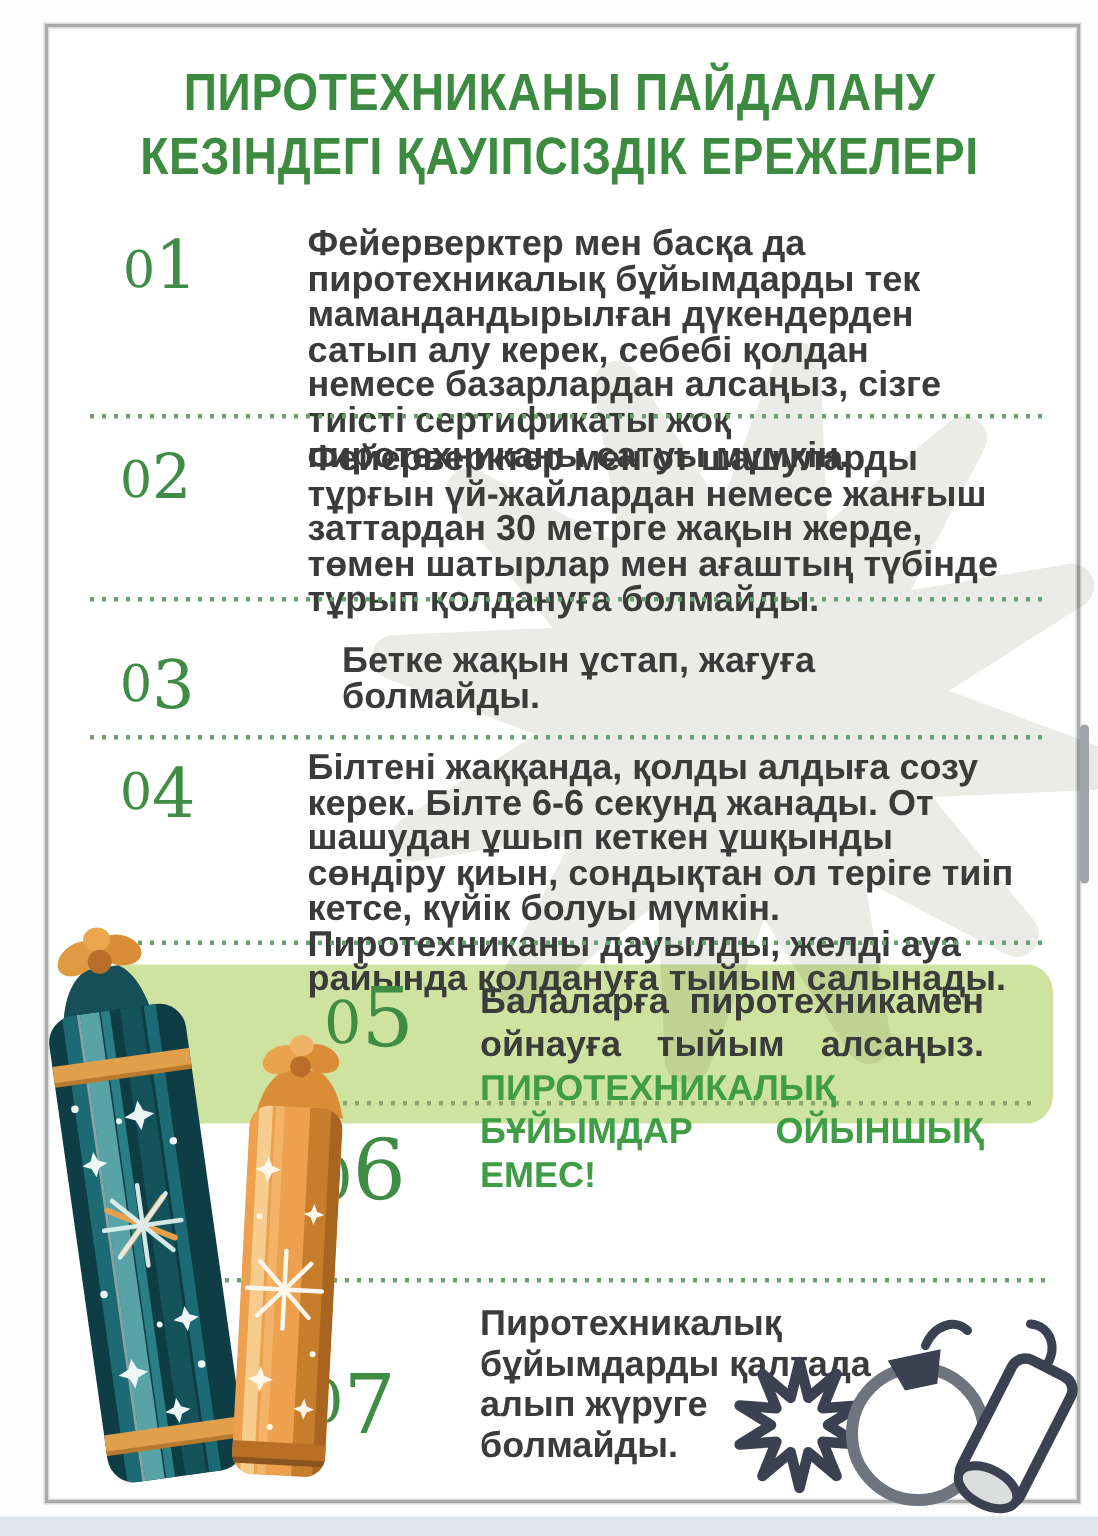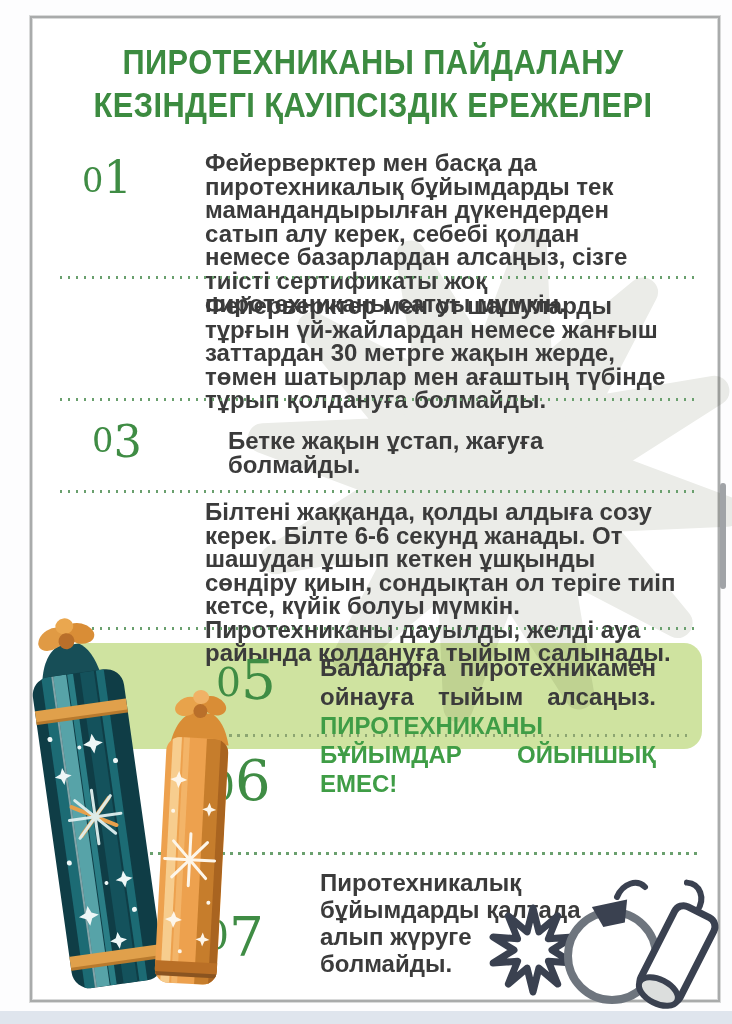--- a/index.html
+++ b/index.html
@@ -66,34 +66,36 @@
 
   <div class="title">
     <div>ПИРОТЕХНИКАНЫ ПАЙДАЛАНУ</div>
     <div>КЕЗІНДЕГІ ҚАУІПСІЗДІК ЕРЕЖЕЛЕРІ</div>
   </div>
 
   <div class="num n-sm" style="left:82px;top:152px;"><span class="dg dg0">0</span><span class="dg dg1">1</span></div>
   <div class="rule-text" style="left:205px;top:151px;width:460px;">Фейерверктер мен басқа да пиротехникалық бұйымдарды тек мамандандырылған дүкендерден сатып алу керек, себебі қолдан немесе базарлардан алсаңыз, сізге тиісті сертификаты жоқ пиротехниканы сатуы мүмкін.</div>
   <div class="sep" style="left:60px;top:276px;width:640px;"></div>
 
+  <div class="num n-sm" style="left:80px;top:292px;"><span class="dg dg0">0</span><span class="dg dg2">2</span></div>
   <div class="rule-text" style="left:205px;top:294px;width:465px;">Фейерверктер мен от шашуларды тұрғын үй-жайлардан немесе жанғыш заттардан 30 метрге жақын жерде, төмен шатырлар мен ағаштың түбінде тұрып қолдануға болмайды.</div>
   <div class="sep" style="left:60px;top:398px;width:640px;"></div>
 
-  <div class="num n-sm" style="left:80px;top:412px;margin-left:12px;"><span class="dg dg0">0</span><span class="dg dg3">3</span></div>
+  <div class="num n-sm" style="left:80px;top:428px;"><span class="dg dg0">0</span><span class="dg dg3">3</span></div>
   <div class="rule-text" style="left:228px;top:429px;width:440px;">Бетке жақын ұстап, жағуға болмайды.</div>
   <div class="sep" style="left:60px;top:490px;width:640px;"></div>
 
+  <div class="num n-sm" style="left:80px;top:500px;"><span class="dg dg0">0</span><span class="dg dg4">4</span></div>
   <div class="rule-text" style="left:205px;top:500px;width:480px;">Білтені жаққанда, қолды алдыға созу керек. Білте 6-6 секунд жанады. От шашудан ұшып кеткен ұшқынды сөндіру қиын, сондықтан ол теріге тиіп кетсе, күйік болуы мүмкін. Пиротехниканы дауылды, желді ауа райында қолдануға тыйым салынады.</div>
   <div class="sep" style="left:60px;top:627px;width:640px;"></div>
 
   <div class="num n-lg" style="left:216px;top:650px;"><span class="dg dg0">0</span><span class="dg dg5">5</span></div>
   <div class="rule-text" style="left:320px;top:653px;width:336px;line-height:29px;text-align:justify;">
     <span>Балаларға пиротехникамен ойнауға тыйым алсаңыз.</span>
-    <span class="hl">ПИРОТЕХНИКАНЫ БҰЙЫМДАР ОЙЫНШЫҚ ЕМЕС!</span>
+    <span class="hl">ПИРОТЕХНИКАЛЫҚ БҰЙЫМДАР ОЙЫНШЫҚ ЕМЕС!</span>
   </div>
   <div class="sep sep-in-box" style="left:205px;top:734px;width:486px;"></div>
 
   <div class="num n-lg" style="left:210px;top:754px;"><span class="dg dg0">0</span><span class="dg dg6">6</span></div>
   <div class="sep" style="left:62px;top:852px;width:638px;"></div>
 
   <div class="num n-lg" style="left:204px;top:864px;margin-top:39px;"><span class="dg dg0">0</span><span class="dg dg7">7</span></div>
   <div class="rule-text" style="left:320px;top:869px;width:290px;line-height:27px;">Пиротехникалық бұйымдарды қалтада алып жүруге болмайды.</div>
 
   <svg class="art" style="left:25px;top:612px;" width="220" height="390" viewBox="0 0 220 390">

